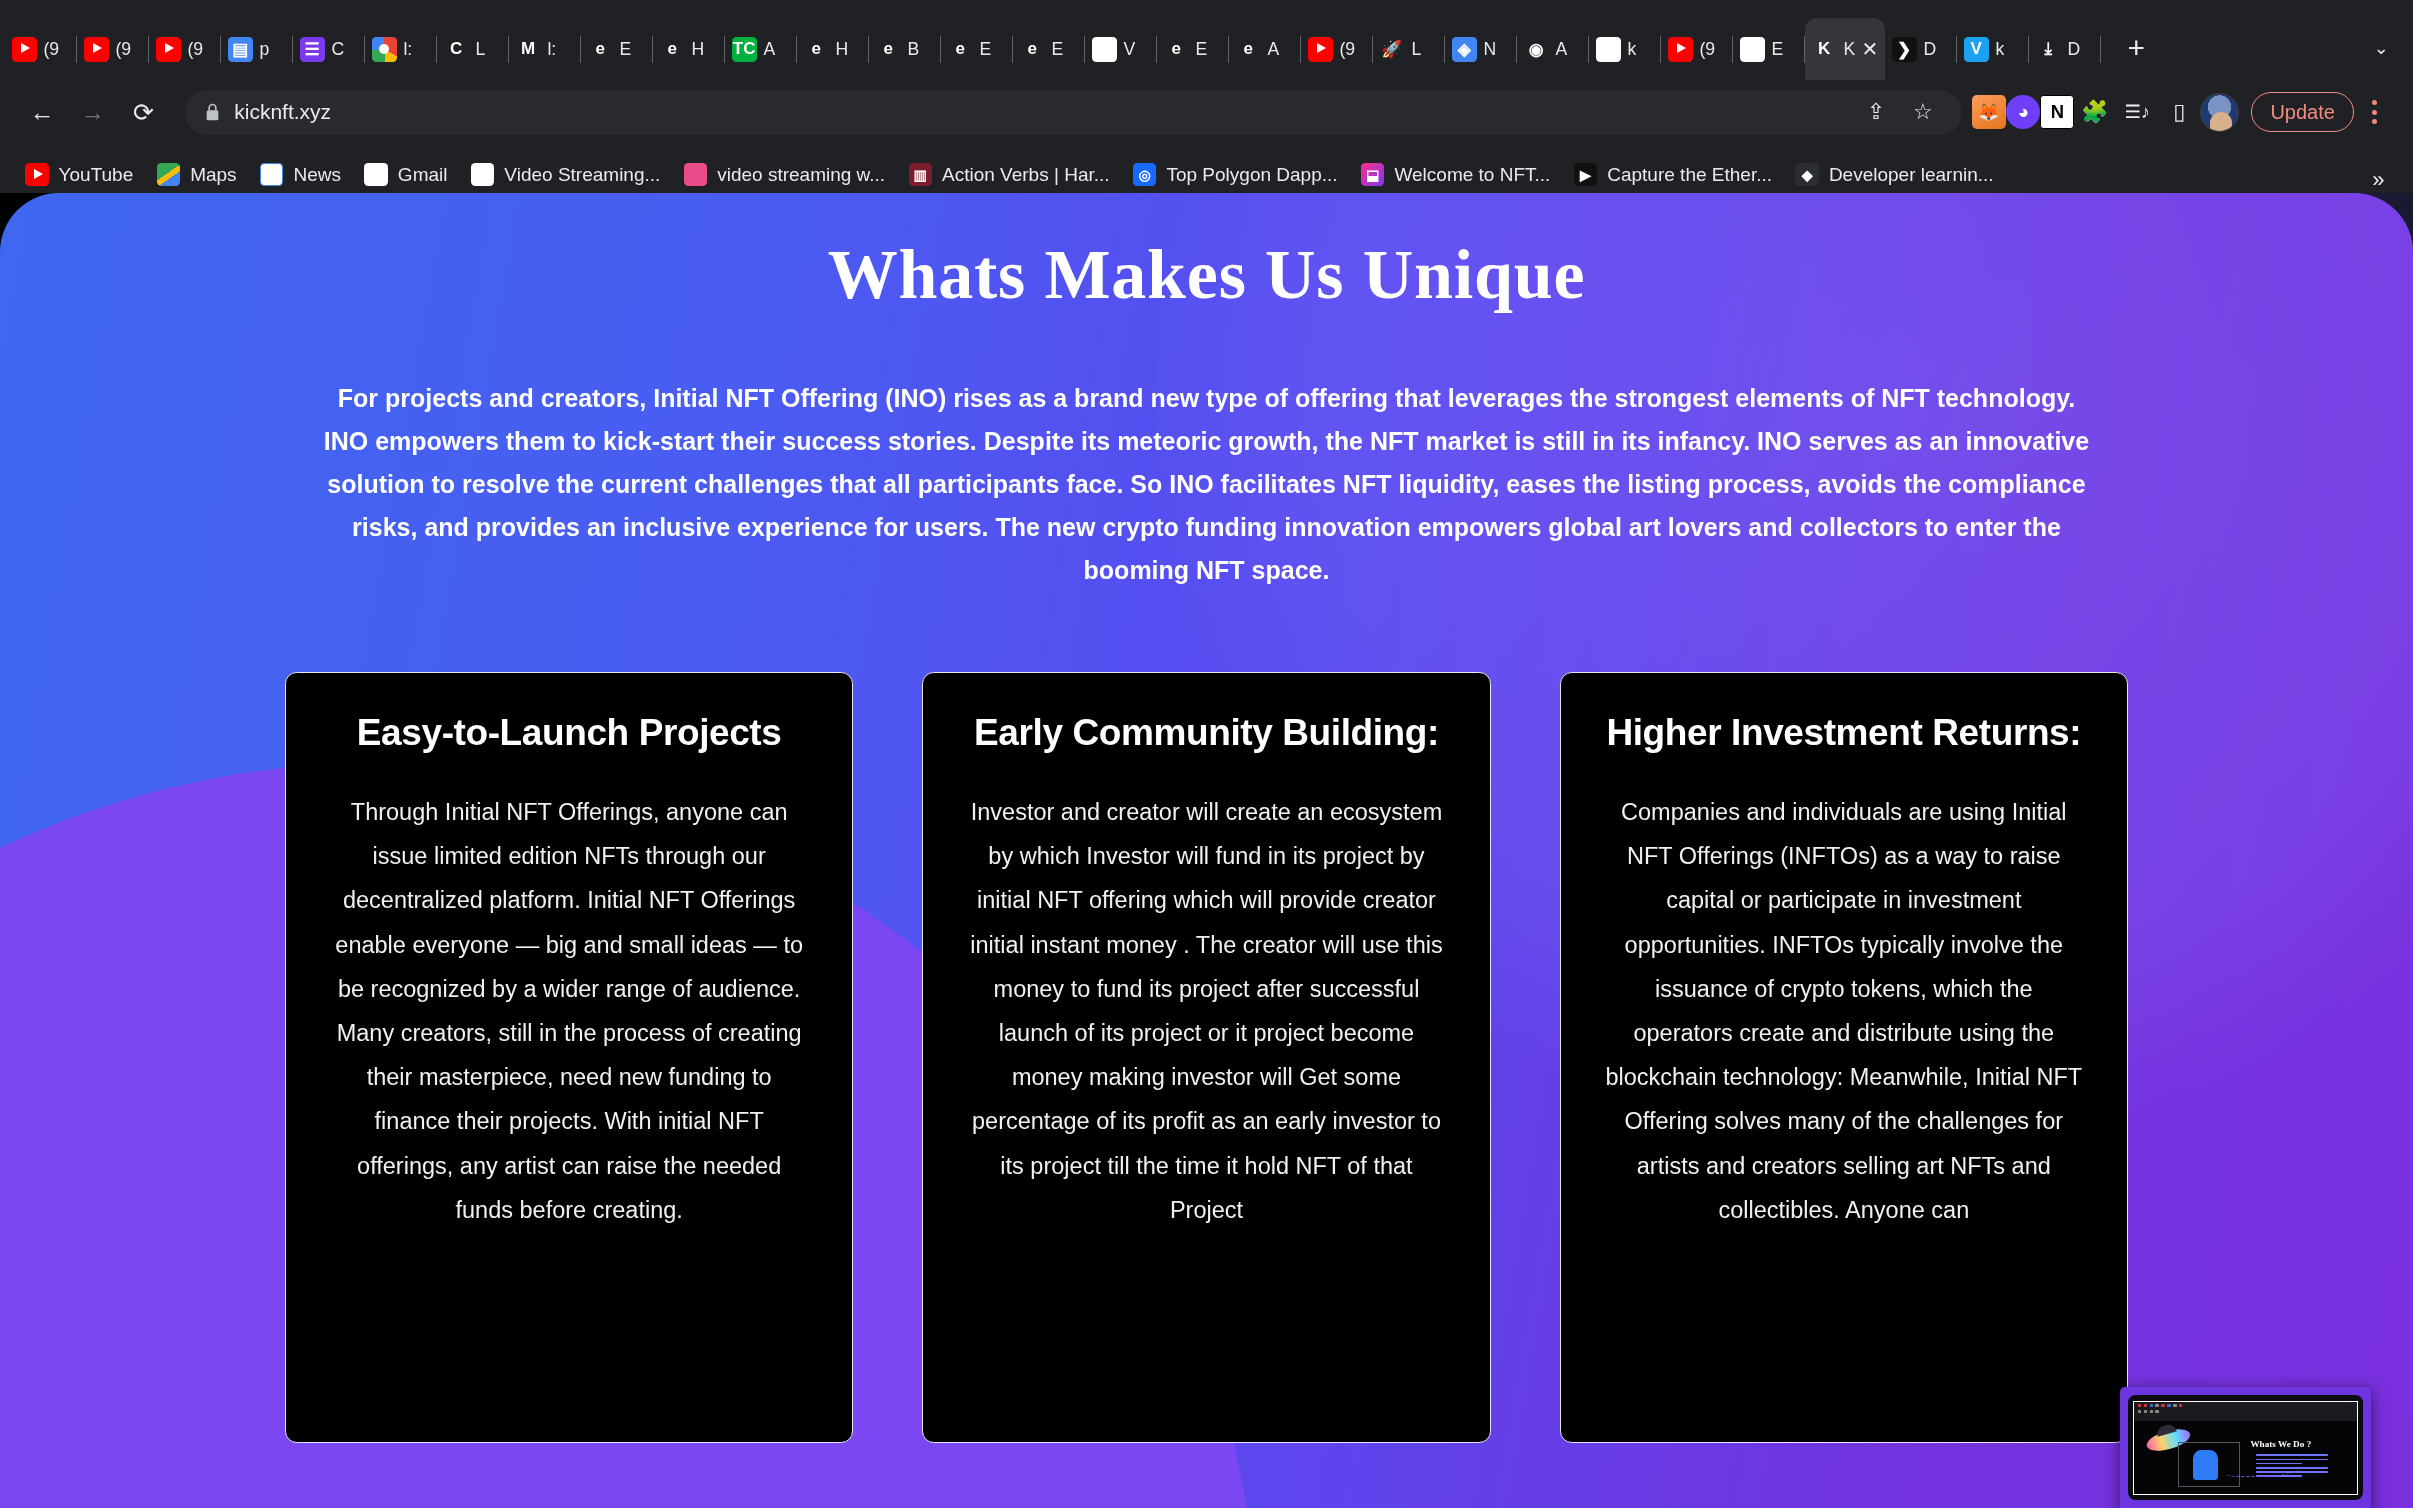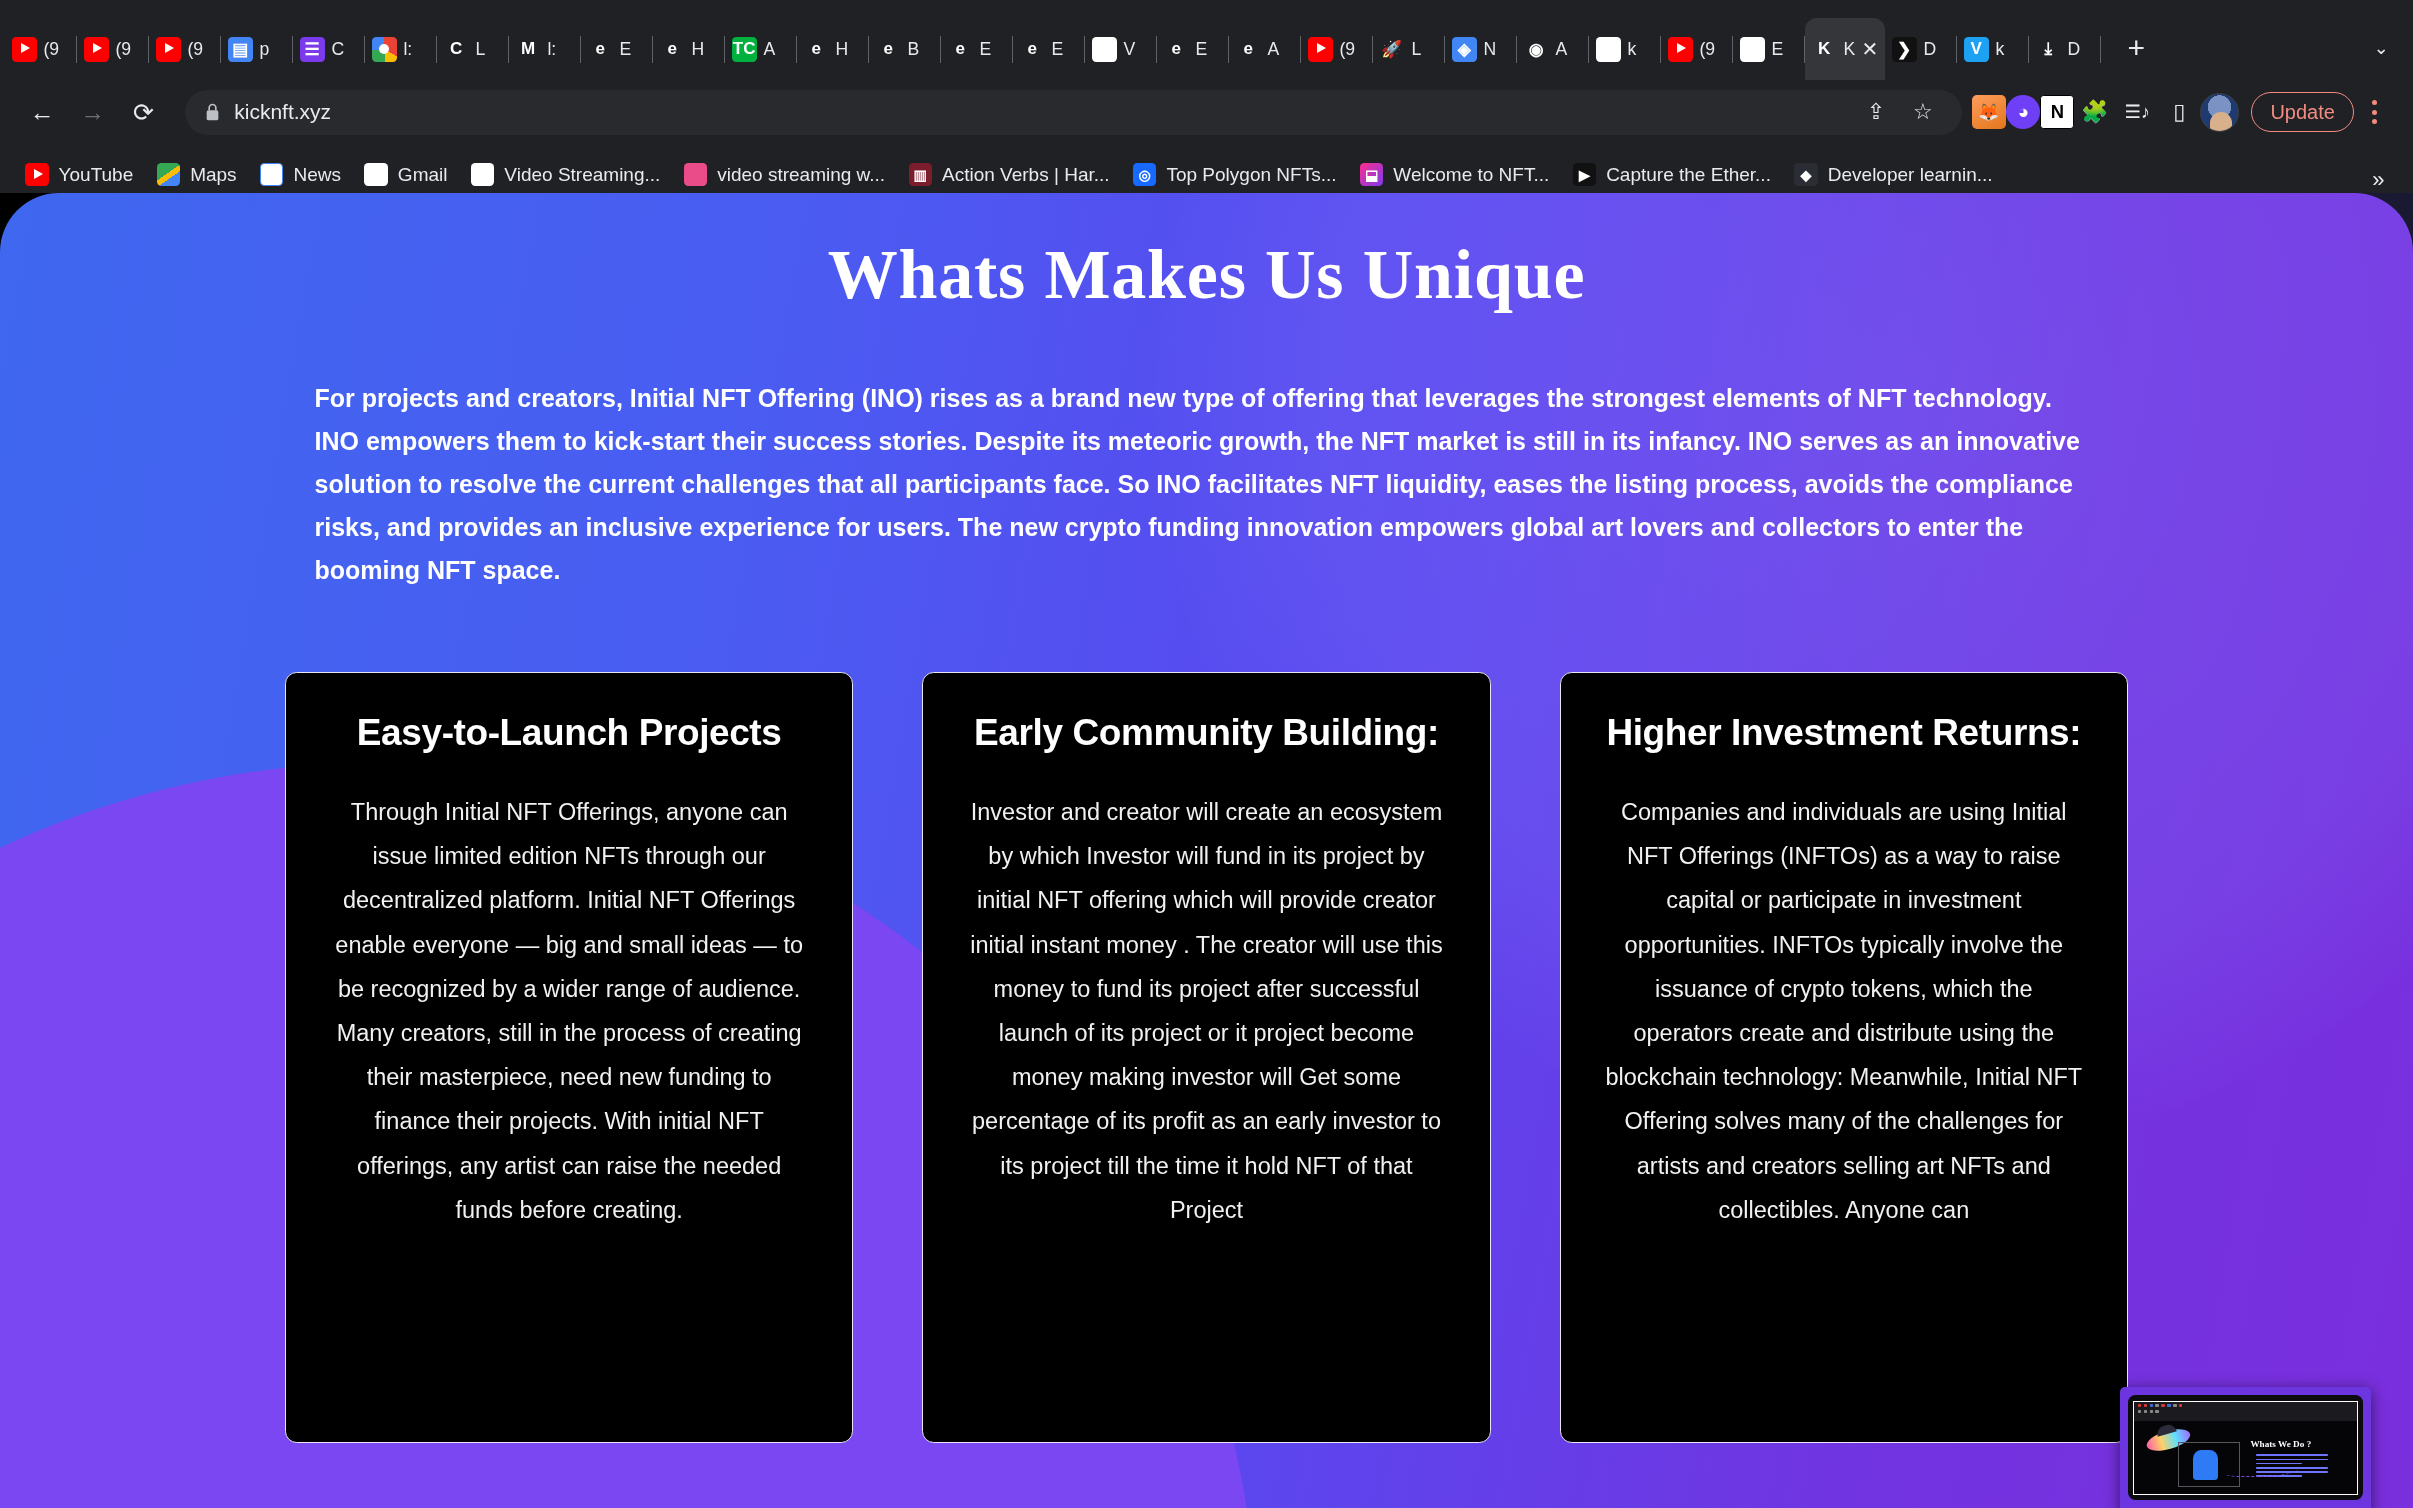--- a/index.html
+++ b/index.html
@@ -160,21 +160,21 @@
   .page-content { position:relative; z-index:5; padding-top:17px; }
 
   .page-title {
     text-align:center; color:#ffffff;
     font-family:"Liberation Serif", serif;
     font-size:70px; font-weight:bold; letter-spacing:0.8px;
     margin-top:25px;
   }
 
   .intro {
-    margin:62px auto 0; max-width:1852px; text-align:left;
+    margin:62px auto 0; max-width:1852px; text-align:center;
     color:#ffffff; font-size:25px; font-weight:bold; line-height:1.72;
     padding:0 34px;
   }
 
   .cards {
     display:flex; justify-content:center; gap:69px;
     margin-top:80px; padding:0 285px;
   }
   .card {
     width:593px; background:#000000;
@@ -419,21 +419,21 @@
       <div class="bm">
         <span class="bm-ico bmi-pink"></span>
         <span class="bm-label">video streaming w...</span>
       </div>
       <div class="bm">
         <span class="bm-ico bmi-maroon">▥</span>
         <span class="bm-label">Action Verbs | Har...</span>
       </div>
       <div class="bm">
         <span class="bm-ico bmi-polygon">◎</span>
-        <span class="bm-label">Top Polygon NFTs...</span>
+        <span class="bm-label">Top Polygon Dapp...</span>
       </div>
       <div class="bm">
         <span class="bm-ico bmi-nft">⬓</span>
         <span class="bm-label">Welcome to NFT...</span>
       </div>
       <div class="bm">
         <span class="bm-ico bmi-orange">▶</span>
         <span class="bm-label">Capture the Ether...</span>
       </div>
       <div class="bm">

